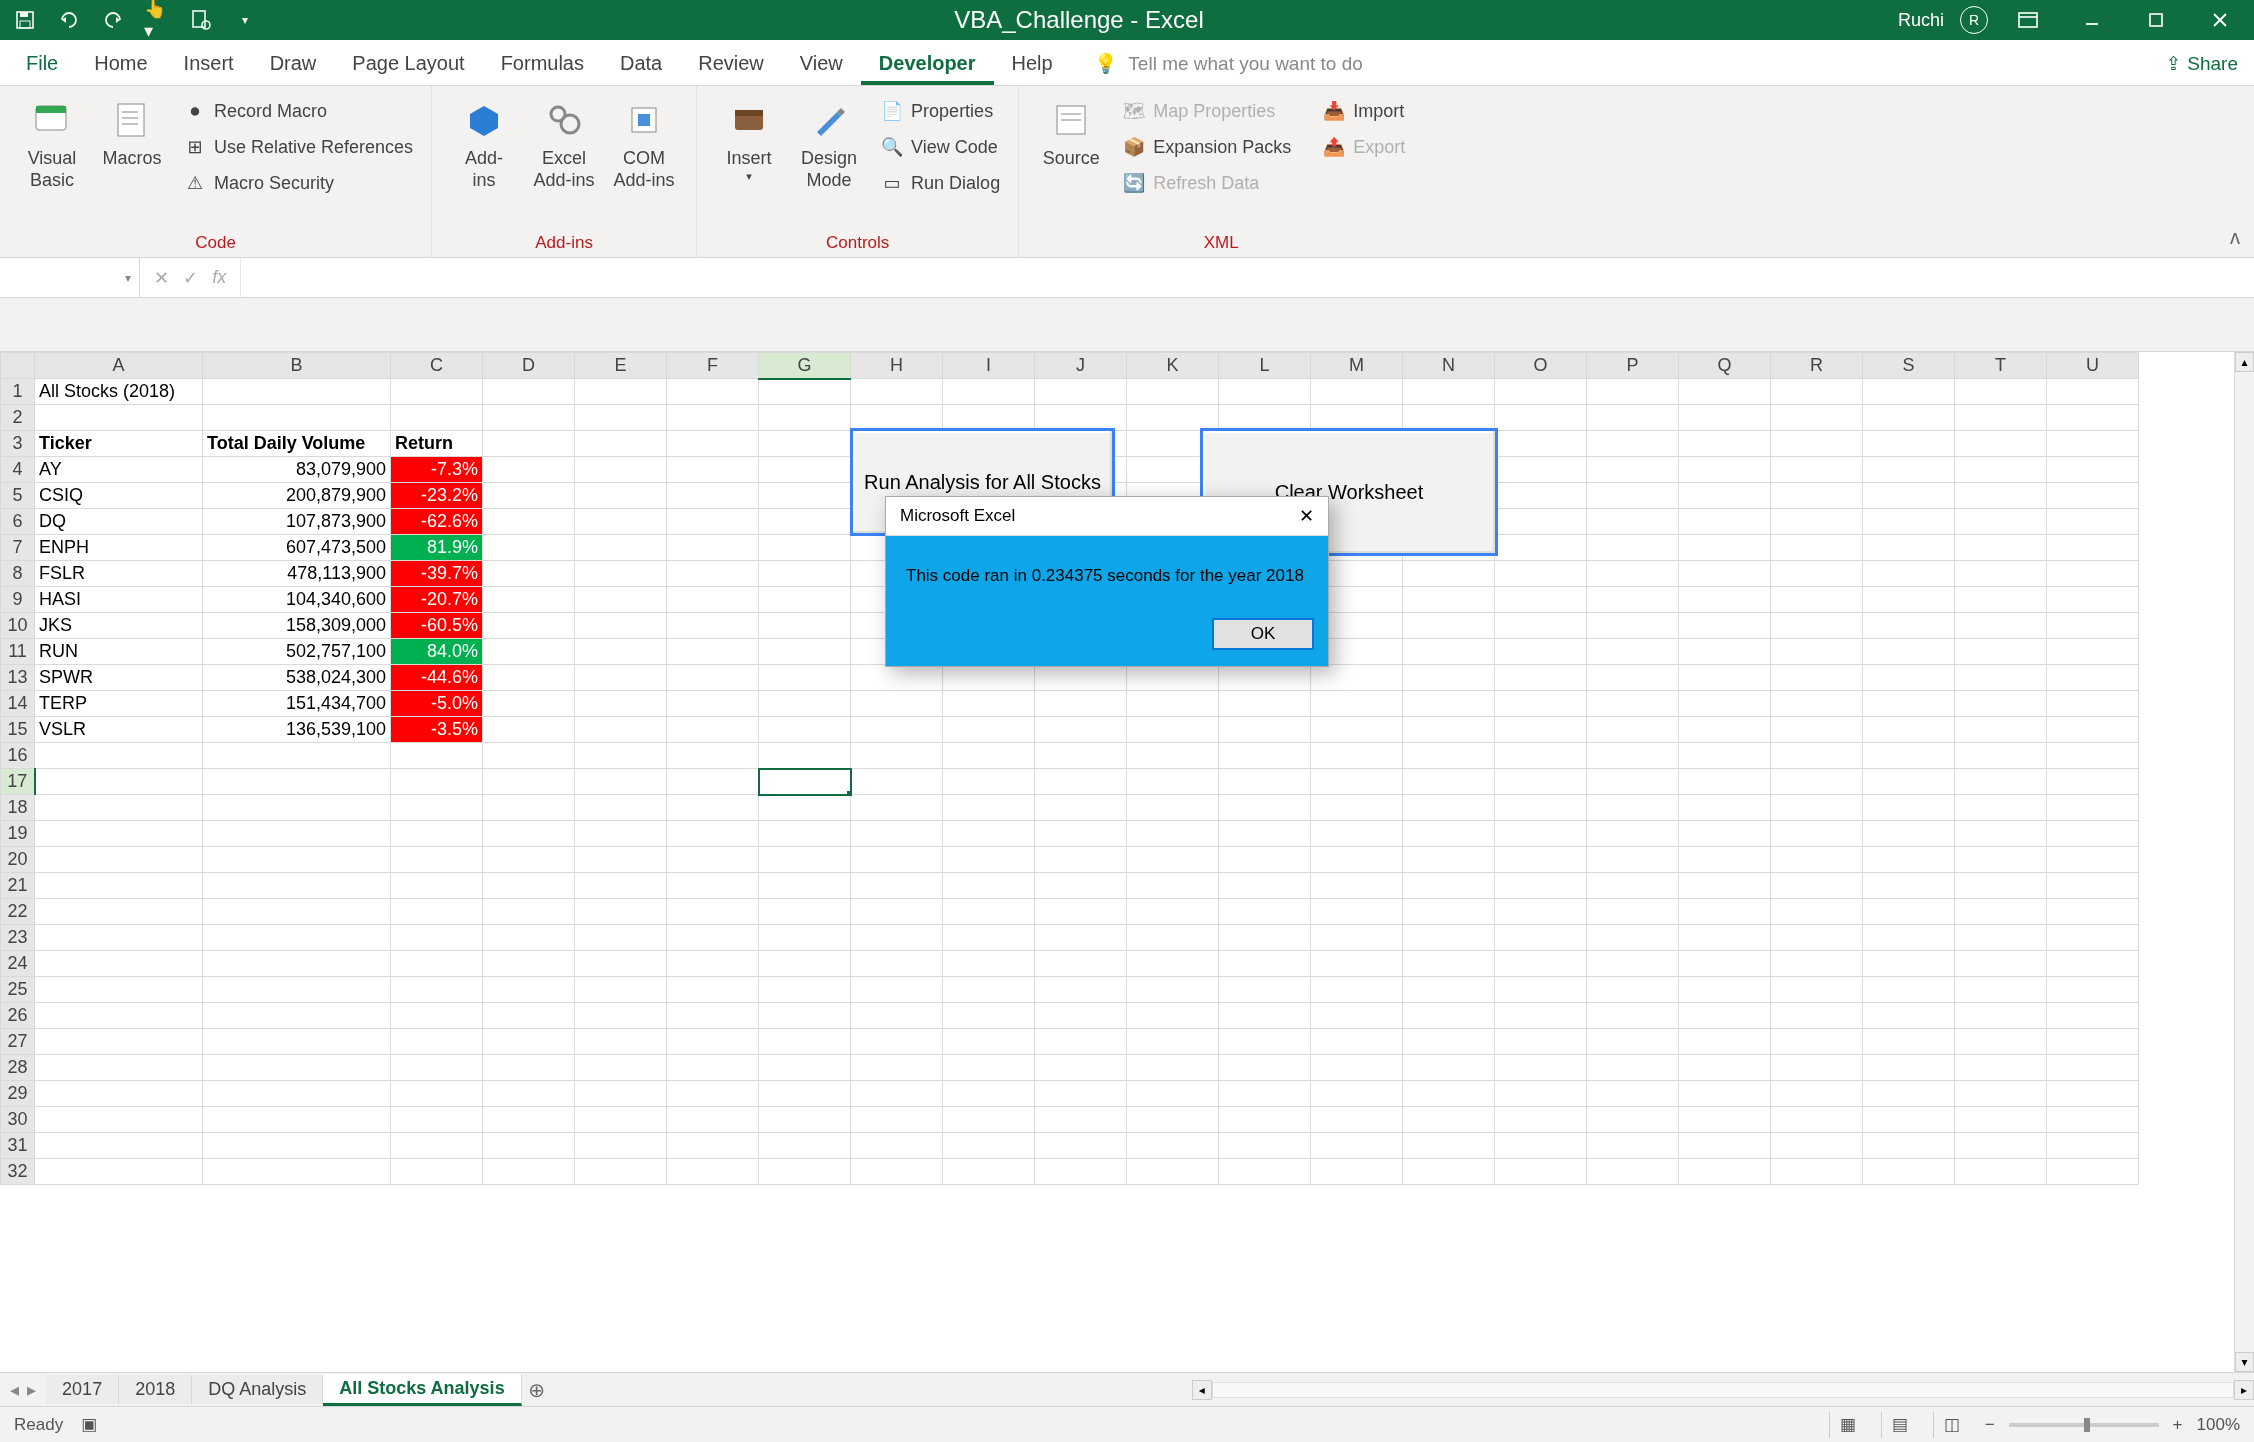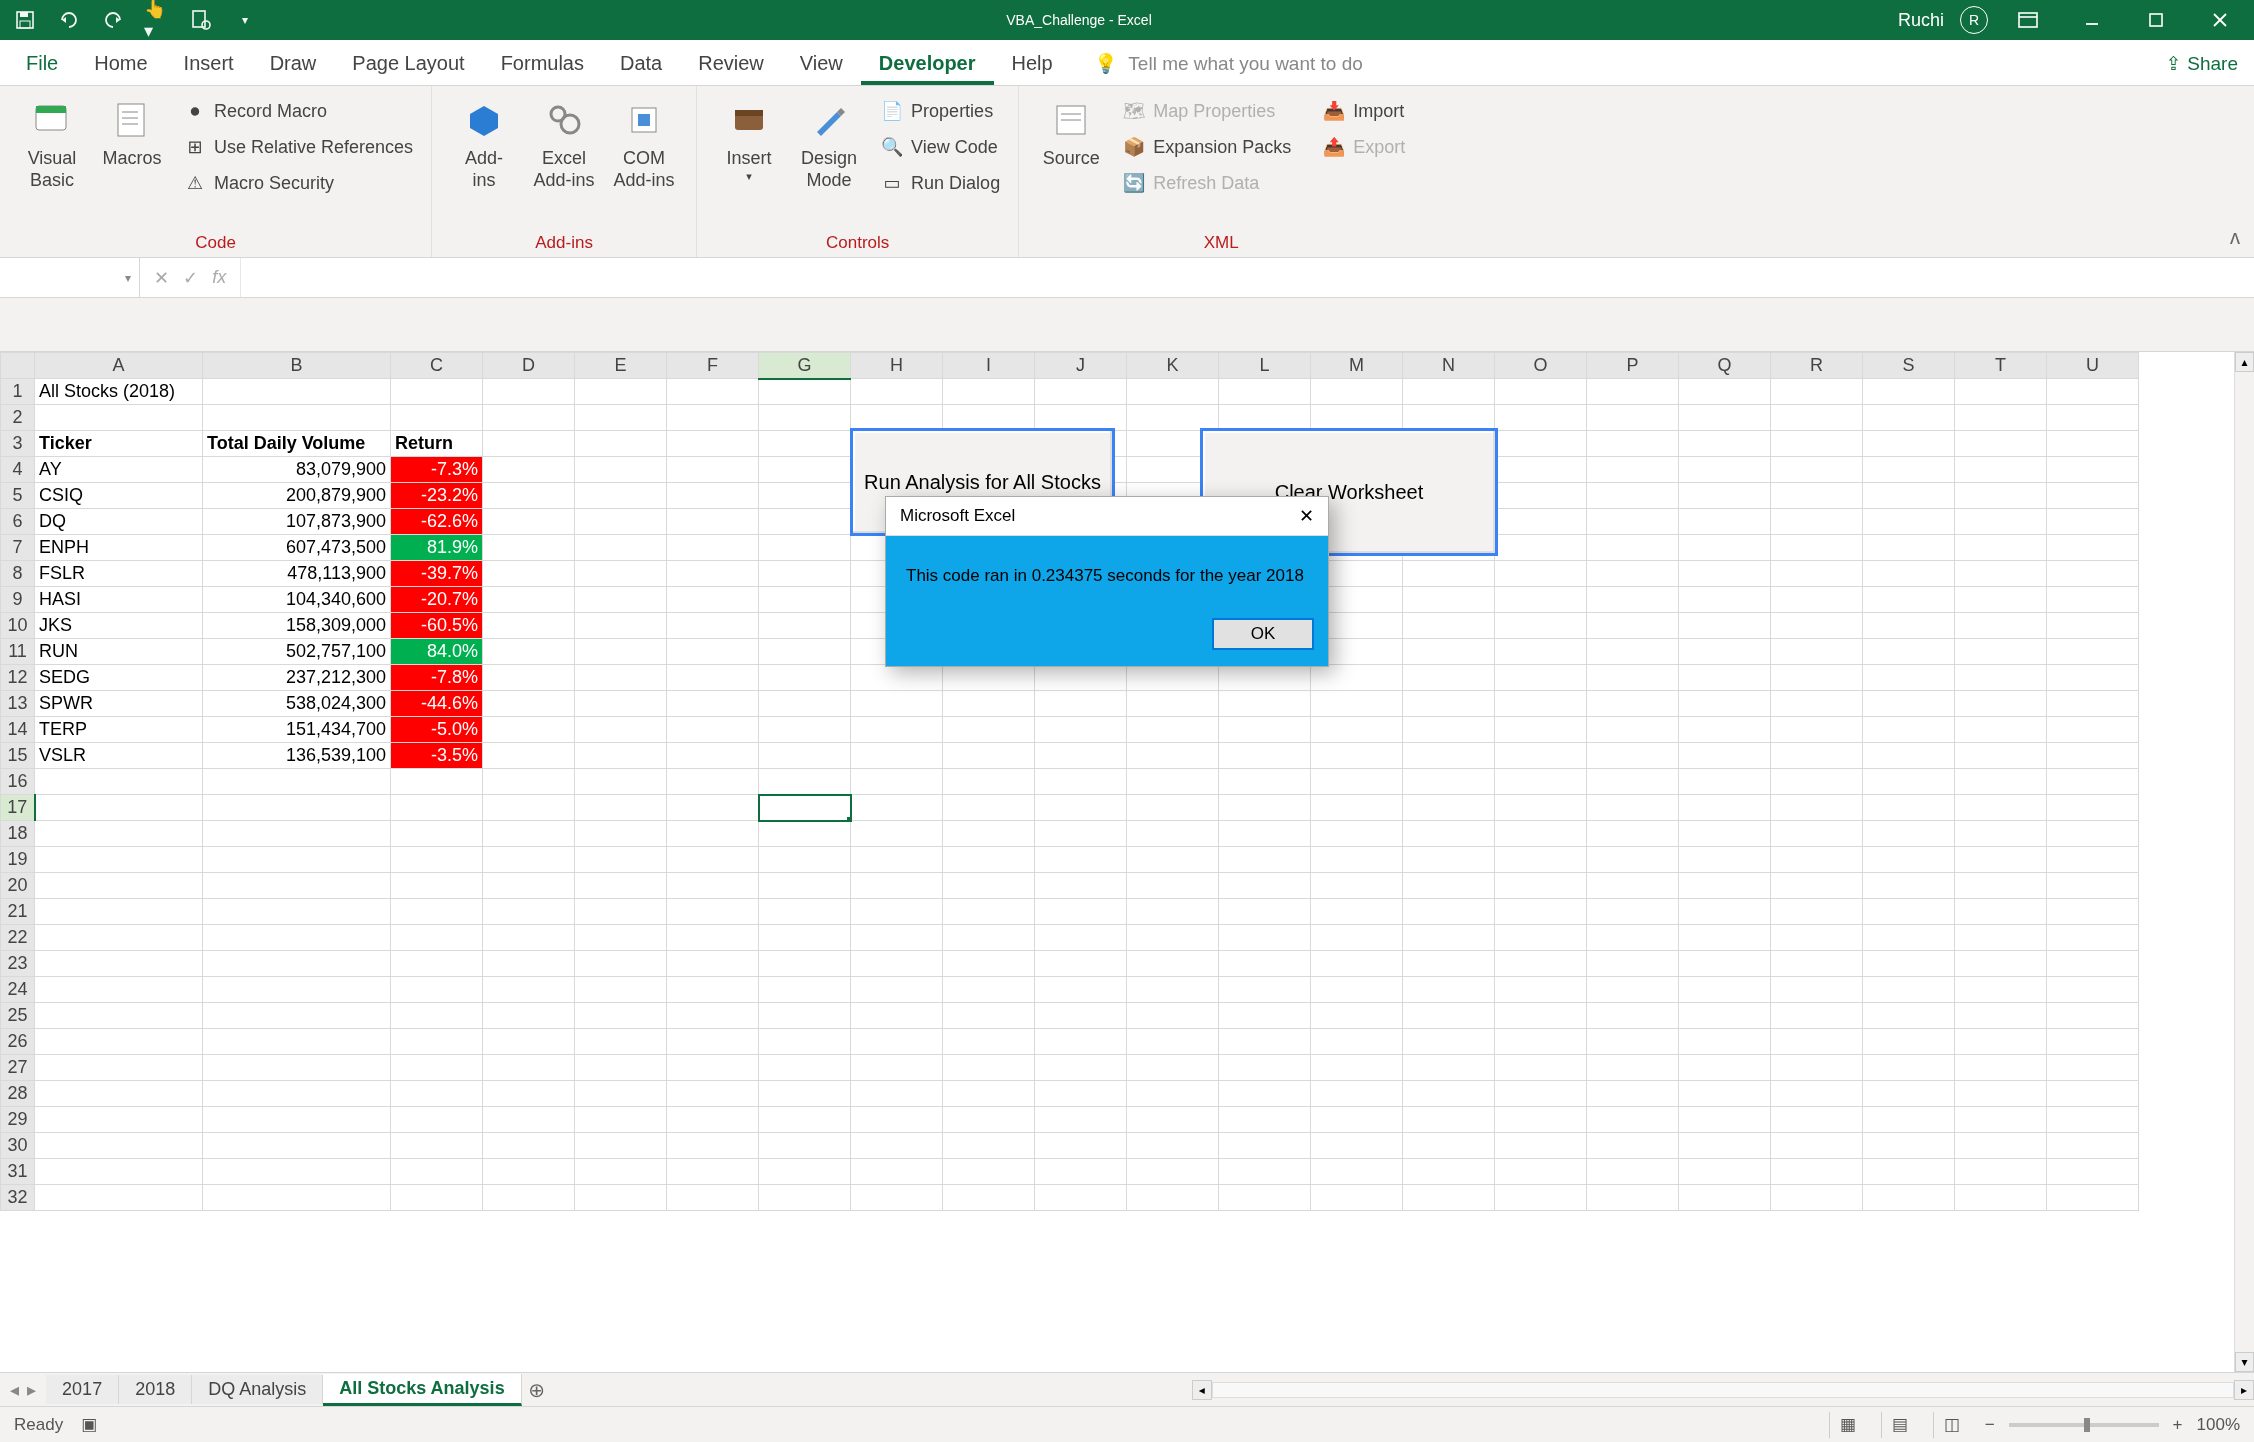--- a/index.html
+++ b/index.html
@@ -2,21 +2,21 @@
 <html><head>
 <meta charset="utf-8">
 <style>
 * { margin: 0; padding: 0; box-sizing: border-box; font-family: "Segoe UI", Tahoma, sans-serif; }
 body { background: #fff; width: 2254px; height: 1442px; overflow: hidden; position: relative; font-size: 18px; }
 
 
 .titlebar { background: #0f6e3f; height: 40px; display: flex; align-items: center; color: #fff; }
 .titlebar .qat { display: flex; align-items: center; gap: 18px; padding: 0 12px; }
 .titlebar .qat .icon { width: 26px; height: 26px; display: flex; align-items: center; justify-content: center; font-size: 18px; opacity: .95; }
-.titlebar .title-center { flex: 1; text-align: center; font-size: 14px; }
+.titlebar .title-center { flex: 1; text-align: center; font-size: 24px; }
 .titlebar .title-right { display: flex; align-items: center; gap: 16px; padding: 0 10px; }
 .titlebar .avatar { width: 28px; height: 28px; border: 1.5px solid #fff; border-radius: 50%; display: flex; align-items: center; justify-content: center; font-size: 14px; }
 .titlebar .winbtn { width: 48px; height: 40px; display: flex; align-items: center; justify-content: center; font-size: 18px; }
 
 
 .ribbon-tabs { background: #fff; height: 46px; display: flex; align-items: flex-end; border-bottom: 1px solid #d6d6d6; padding-left: 8px; }
 .ribbon-tabs .tab { padding: 8px 18px 10px 18px; font-size: 20px; color: #444; cursor: pointer; }
 .ribbon-tabs .tab.file { color: #0f6e3f; font-weight: 400; }
 .ribbon-tabs .tab.active { color: #0f6e3f; border-bottom: 4px solid #0f6e3f; padding-bottom: 6px; font-weight: 600; }
 .ribbon-tabs .tellme { display: flex; align-items: center; gap: 10px; color: #888; font-size: 19px; margin-left: 24px; padding-bottom: 10px; }
@@ -657,44 +657,20 @@
           <td class=""></td>
           <td class=""></td>
           <td class=""></td>
           <td class=""></td>
           <td class=""></td>
           <td class=""></td>
           <td class=""></td>
           <td class=""></td>
         </tr>
         <tr>
-          <th class="rowhdr">12</th>
-          <td class="">SEDG</td>
-          <td class="num">237,212,300</td>
-          <td class="ret red">-7.8%</td>
-          <td class=""></td>
-          <td class=""></td>
-          <td class=""></td>
-          <td class=""></td>
-          <td class=""></td>
-          <td class=""></td>
-          <td class=""></td>
-          <td class=""></td>
-          <td class=""></td>
-          <td class=""></td>
-          <td class=""></td>
-          <td class=""></td>
-          <td class=""></td>
-          <td class=""></td>
-          <td class=""></td>
-          <td class=""></td>
-          <td class=""></td>
-          <td class=""></td>
-        </tr>
-        <tr>
           <th class="rowhdr">13</th>
           <td class="">SPWR</td>
           <td class="num">538,024,300</td>
           <td class="ret red">-44.6%</td>
           <td class=""></td>
           <td class=""></td>
           <td class=""></td>
           <td class=""></td>
           <td class=""></td>
           <td class=""></td>

